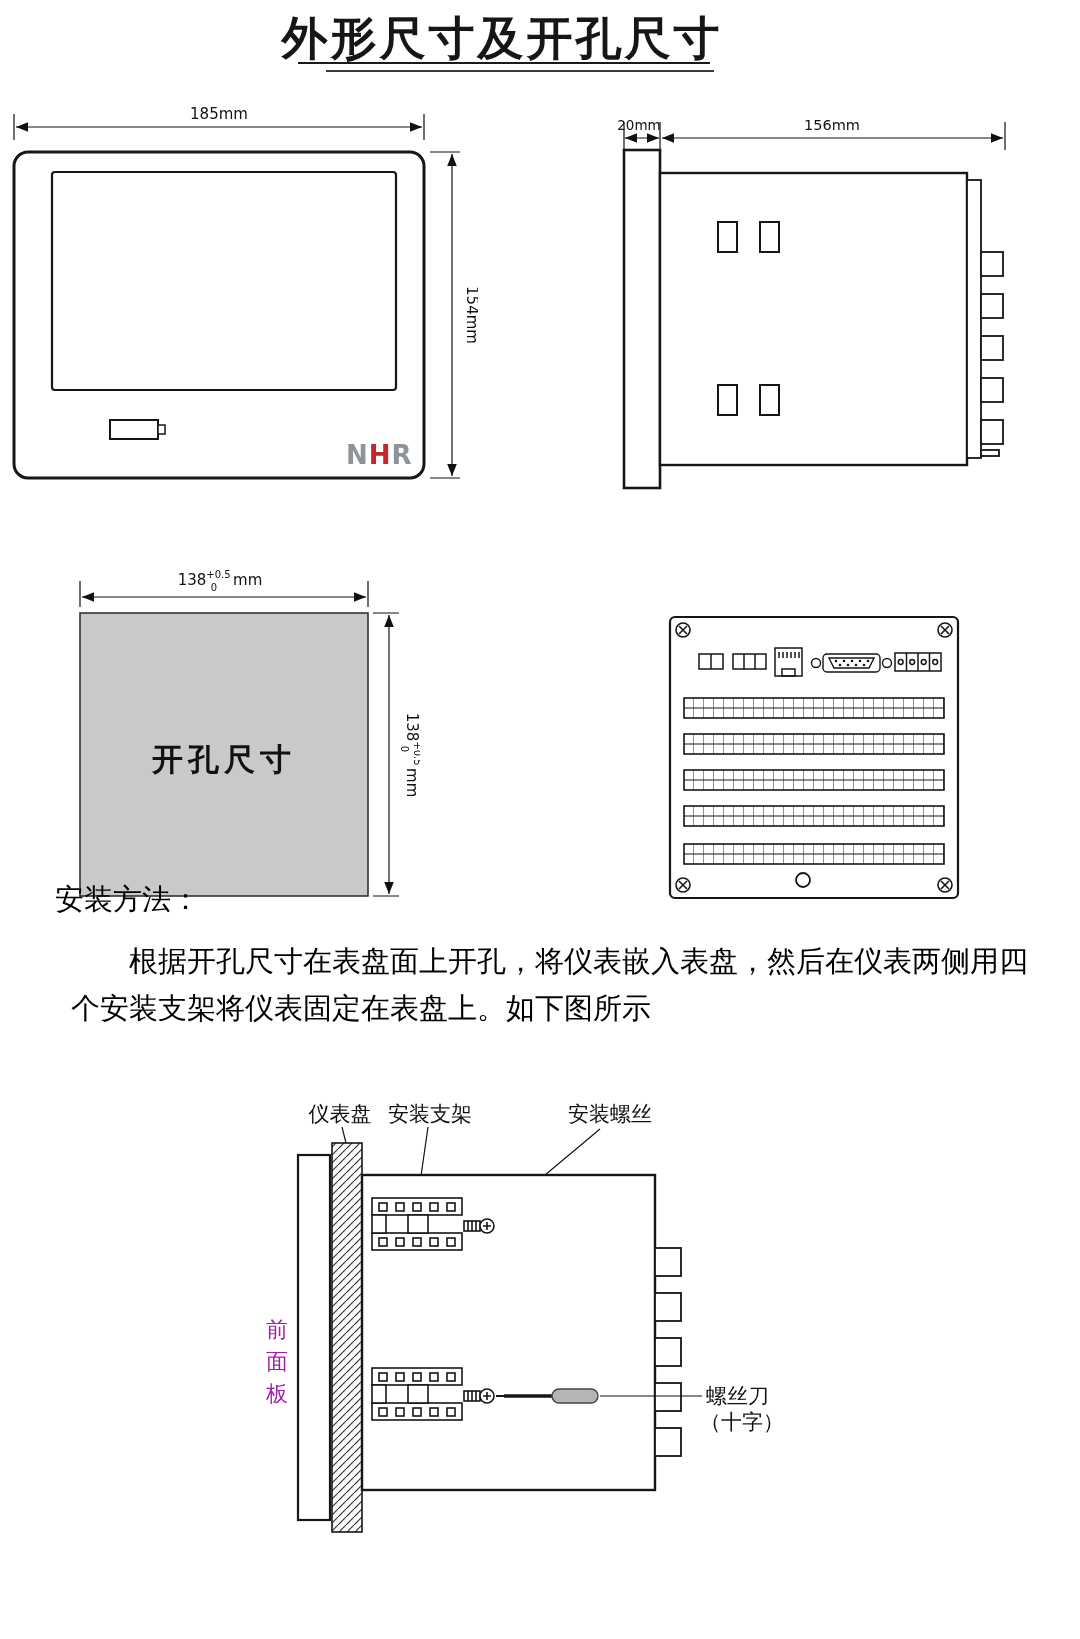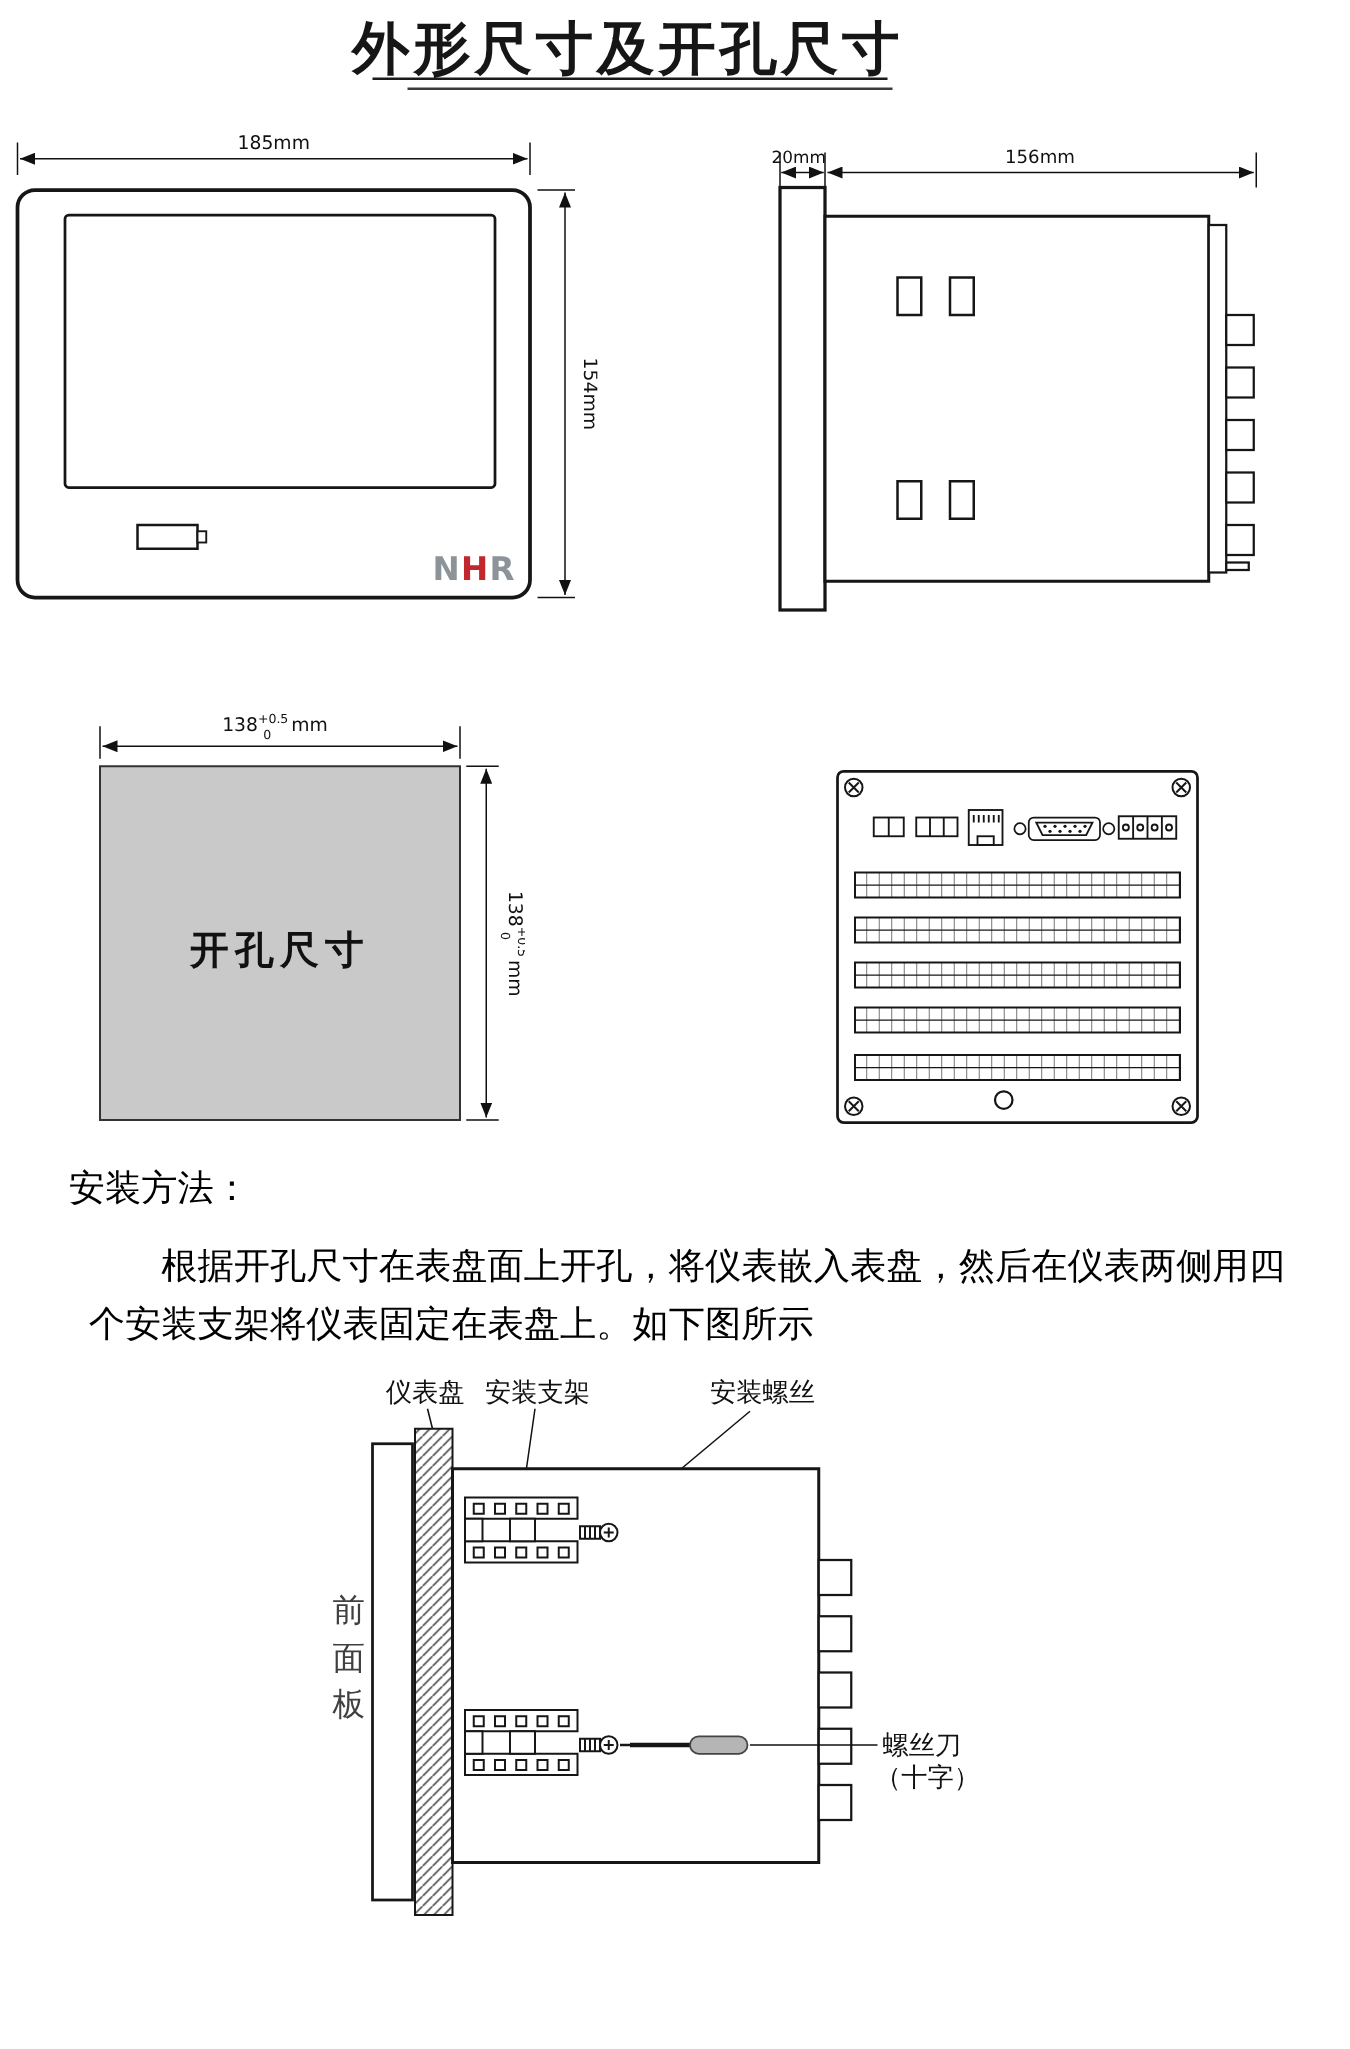--- a/index.html
+++ b/index.html
@@ -7,27 +7,27 @@
         font-family:"Liberation Sans",sans-serif;color:#111;}
   .abs{position:absolute;}
   .title{position:absolute;top:8px;left:0;width:1080px;text-align:center;
          font-size:46px;font-weight:bold;letter-spacing:3px;transform:translateX(-38px);
          font-family:"Liberation Sans",sans-serif;color:#161616;}
   .rule1{position:absolute;top:62px;left:298px;width:412px;height:2px;background:#1a1a1a;}
   .rule2{position:absolute;top:70px;left:326px;width:388px;height:2px;background:#3a3a3a;}
   svg{display:block;}
   svg text{font-family:"DejaVu Sans",sans-serif;fill:#111;}
   svg text.cjk{font-family:"Liberation Serif",serif;}
-  .install-text{position:absolute;left:55px;top:928px;width:1000px;
+  .install-text{position:absolute;left:55px;top:876px;width:1000px;
                 font-family:"Liberation Serif",serif;font-size:29px;line-height:1.6;color:#000;}
   .install-text .heading{margin:0 0 6px 0;}
   .install-text .para{margin:16px;text-indent:2em;}
-  .vlabel{position:absolute;left:266px;top:1270px;width:26px;
-          font-family:"Liberation Serif",serif;font-size:26px;line-height:1.45;
-          word-break:break-all;color:#404040;}
+  .vlabel{position:absolute;left:266px;top:1314px;width:26px;
+          font-family:"Liberation Serif",serif;font-size:22px;line-height:1.45;
+          word-break:break-all;color:#a21caf;}
 </style>
 </head>
 <body>
 
 <div id="page">
 
   <div class="title">外形尺寸及开孔尺寸</div>
   <div class="rule1"></div>
   <div class="rule2"></div>
 

